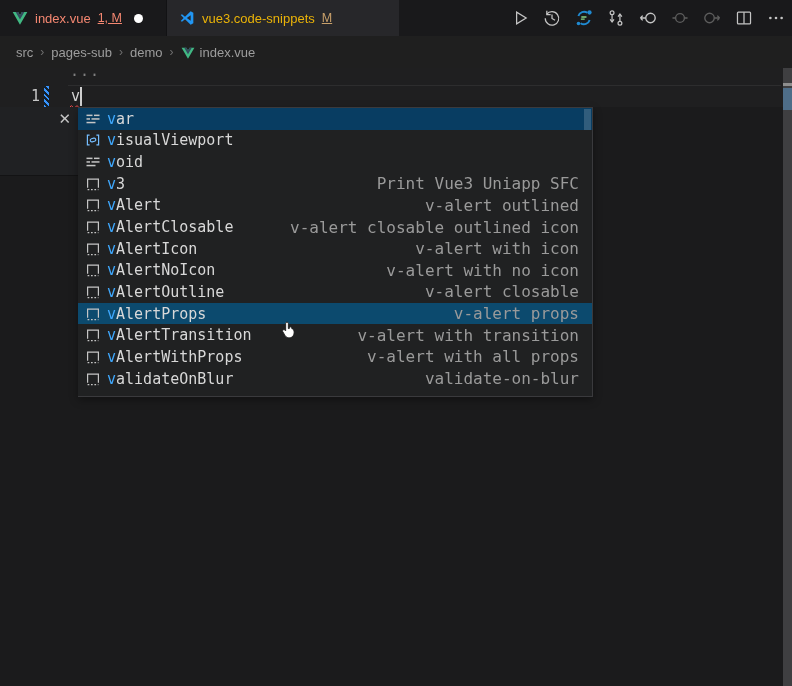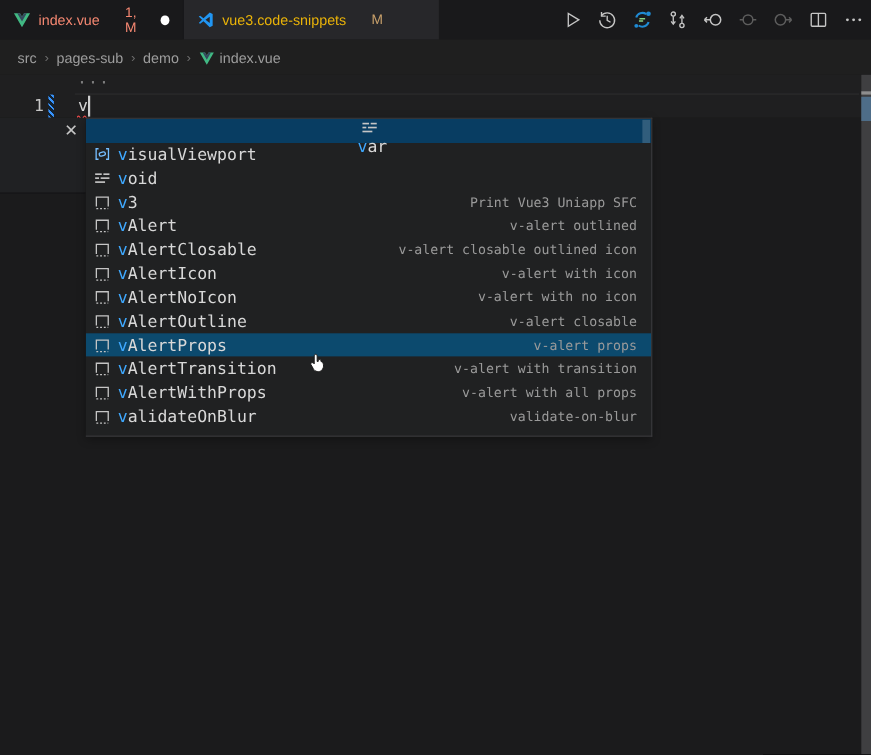--- a/index.html
+++ b/index.html
@@ -9,21 +9,21 @@
 
   
   .tabbar{ position:absolute; left:0; top:0; width:792px; height:36px; background:#19191b; display:flex; }
   .tab{ height:36px; display:flex; align-items:center; padding:0 12px; font-size:13px; cursor:pointer; }
   .tab1{ width:166px; background:#19191b; }
   .tab2{ width:233px; background:#27272a; border-left:1px solid #121214; }
   .tab .ticon{ width:16px; height:16px; margin-right:7px; flex:0 0 auto; }
   .tab1 .tlabel, .tab1 .tbadge{ color:#f48771; }
   .tab2 .tlabel{ color:#eab308; }
   .tab2 .tbadge{ color:#c8a06a; }
-  .tbadge{ margin-left:23px; font-size:12.5px; }
+  .tbadge{ margin-left:7px; font-size:12.5px;text-decoration:underline; }
   .dirty-dot{ width:9px; height:9px; border-radius:50%; background:#ffffff; margin-left:12px; }
   .toolbar{ position:absolute; right:7px; top:0; height:36px; display:flex; align-items:center; gap:13px; }
   .tbtn{ width:19px; height:19px; display:flex; align-items:center; justify-content:center; cursor:pointer; }
   .tbtn svg{ width:18px; height:18px; }
 
   
   .breadcrumbs{ position:absolute; left:0; top:36px; width:792px; height:32px; background:#1f1f1f;
                 display:flex; align-items:center; padding-left:16px; font-size:13px; color:#9d9d9d; }
   .crumb{ cursor:pointer; }
   .crumb-sep{ margin:0 7px; color:#6f6f6f; font-size:12px; }
@@ -53,27 +53,27 @@
   
   .docs-panel{ position:absolute; left:0; top:107px; width:78px; height:69px; background:#202123;
                border-bottom:1px solid #131314; }
   .docs-close{ position:absolute; right:7px; top:5px; color:#c5c5c5; font-size:15px; line-height:15px;
                cursor:pointer; font-family:"DejaVu Sans", sans-serif; }
 
   
   .suggest{ position:absolute; left:78px; top:107px; width:515px; height:290px; background:#202122;
             border:1px solid #3a3a3d; border-left:none; overflow:hidden; box-shadow:0 3px 8px rgba(0,0,0,.35); }
   .srow{ display:flex; align-items:center; height:21.65px; padding-left:7px; cursor:pointer; }
-  .srow.selected{ background:#083d62;flex-direction:column; }
+  .srow.selected{ background:#083d62; }
   .srow.hovered{ background:#0c4a6e; }
   .srow .sicon{ width:16px; height:16px; margin-right:6px; flex:0 0 auto; }
   .srow .slabel{ font-family:"DejaVu Sans Mono", monospace; font-size:15px; color:#d8d8d8; white-space:pre; }
   .srow .slabel .match{ color:#3fa9ff; }
   .srow .sdetail{ margin-left:auto; padding-right:13px; font-family:"DejaVu Sans Mono", monospace;
-                  font-size:12px; color:#9a9a9a; white-space:pre; }
+                  font-size:16px; color:#9a9a9a; white-space:pre; }
   .suggest-thumb{ position:absolute; right:1px; top:1px; width:7px; height:21px; background:rgba(255,255,255,.17); }
 
   
   .mouse{ position:absolute; left:281px; top:321px; pointer-events:none; }
 </style>
 </head>
 <body>
 
 <div class="screen">
 

